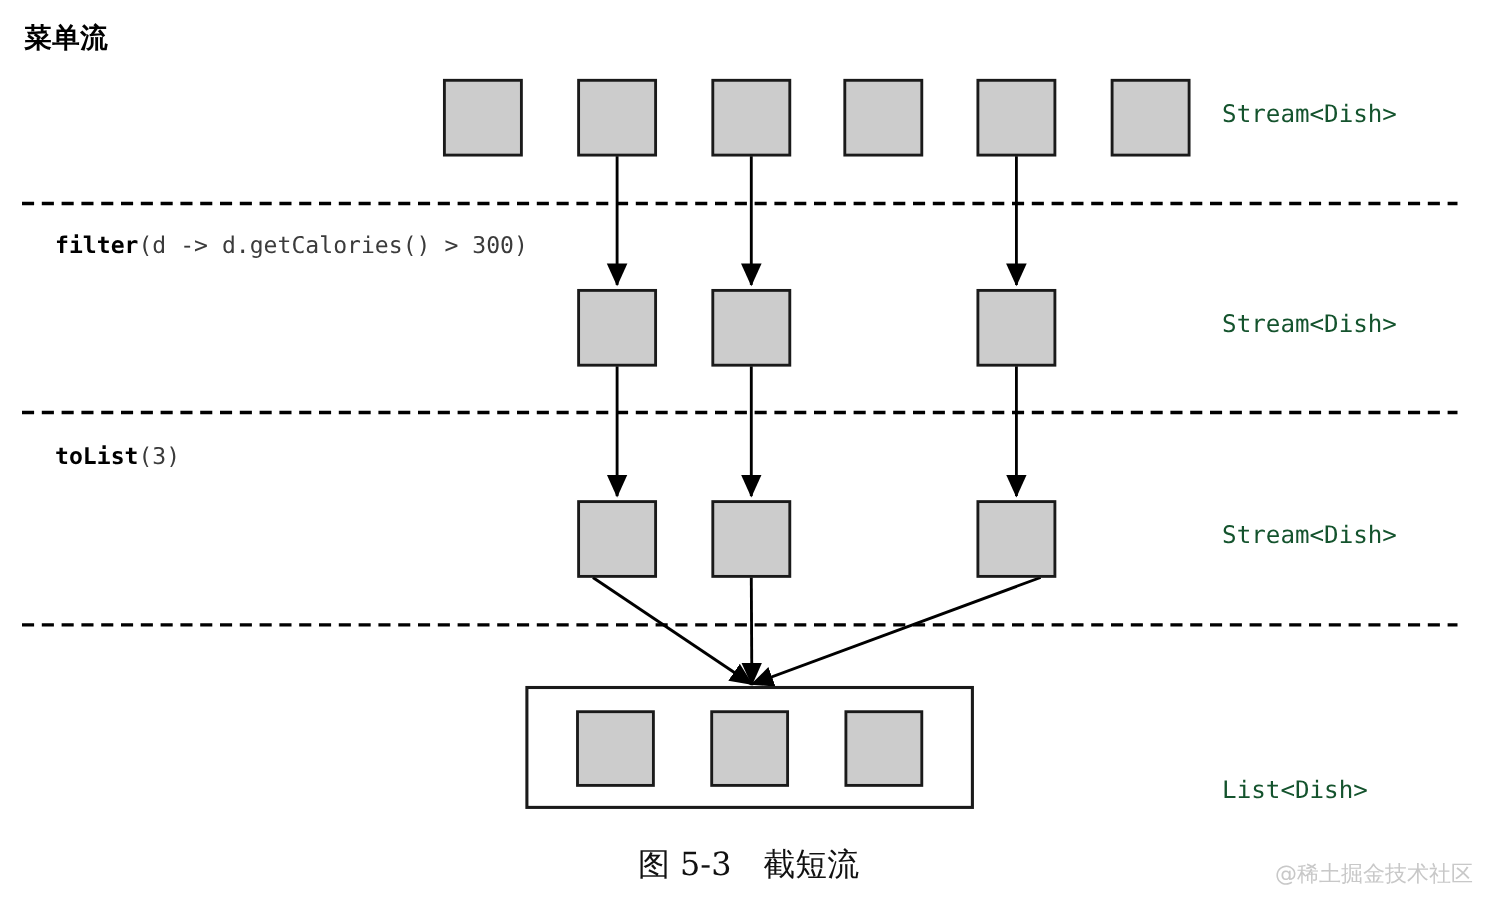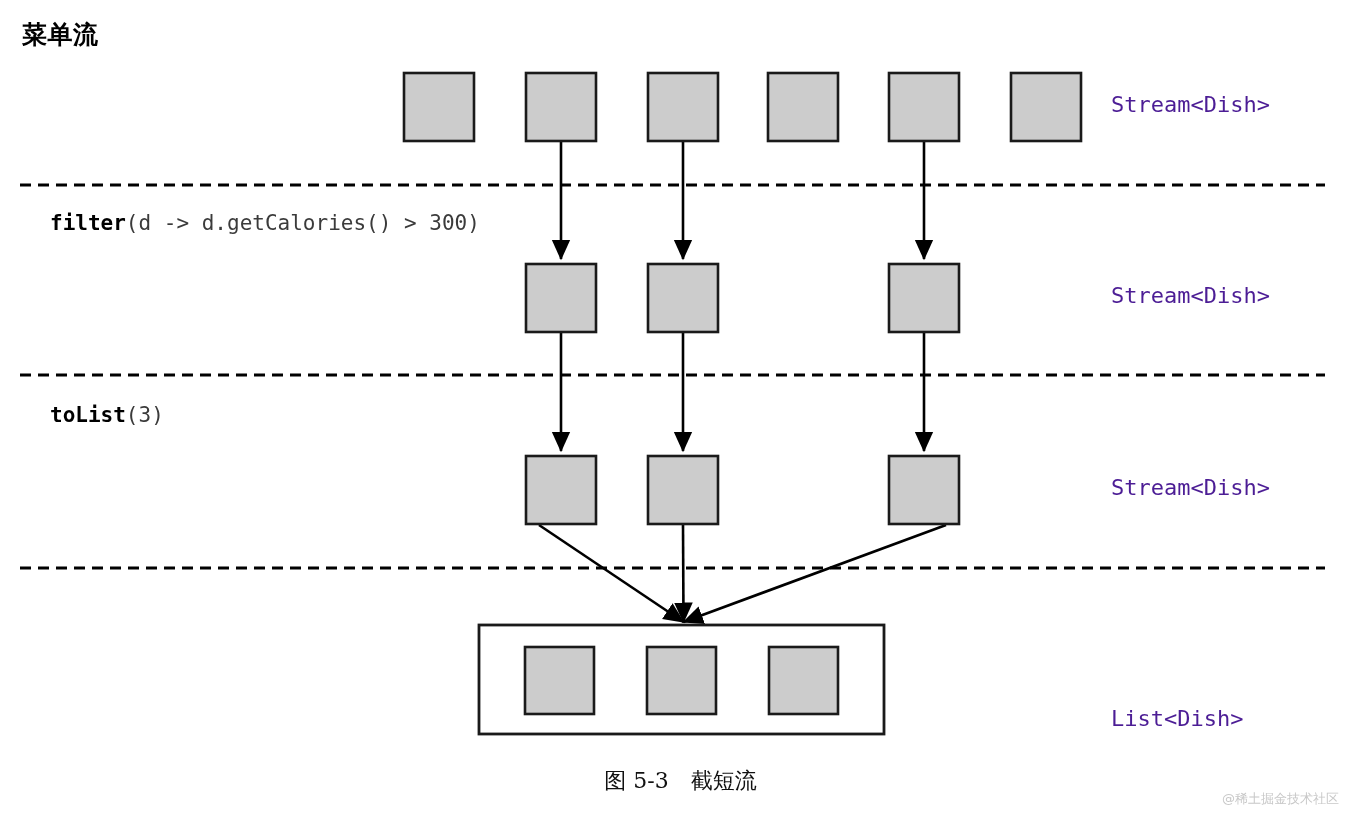--- a/index.html
+++ b/index.html
@@ -44,40 +44,40 @@
     margin-left: 28px;
   }
   .op-label .op-name {
     font-weight: 700;
     color: #000000;
   }
   .type-label {
     position: absolute;
     font-family: "DejaVu Sans Mono", "Liberation Mono", monospace;
     font-size: 22px;
-    color: #4c1d95;
+    color: #14532d;
     white-space: nowrap;
   }
   .caption {
     position: absolute;
     left: 0;
     top: 766px;
     width: 1361px;
     text-align: center;
     font-family: "DejaVu Serif", "Liberation Serif", serif;
-    font-size: 22px;
+    font-size: 29px;
     color: #111111;
     white-space: pre;
   }
   .watermark {
     position: absolute;
     right: 22px;
     bottom: 20px;
     font-family: "DejaVu Sans", "Liberation Sans", sans-serif;
-    font-size: 13px;
+    font-size: 20px;
     color: #c8c8c8;
     white-space: nowrap;
   }
 </style>
 </head>
 <body>
 
 <div id="page">
 
   <div class="page-title">菜单流</div>

